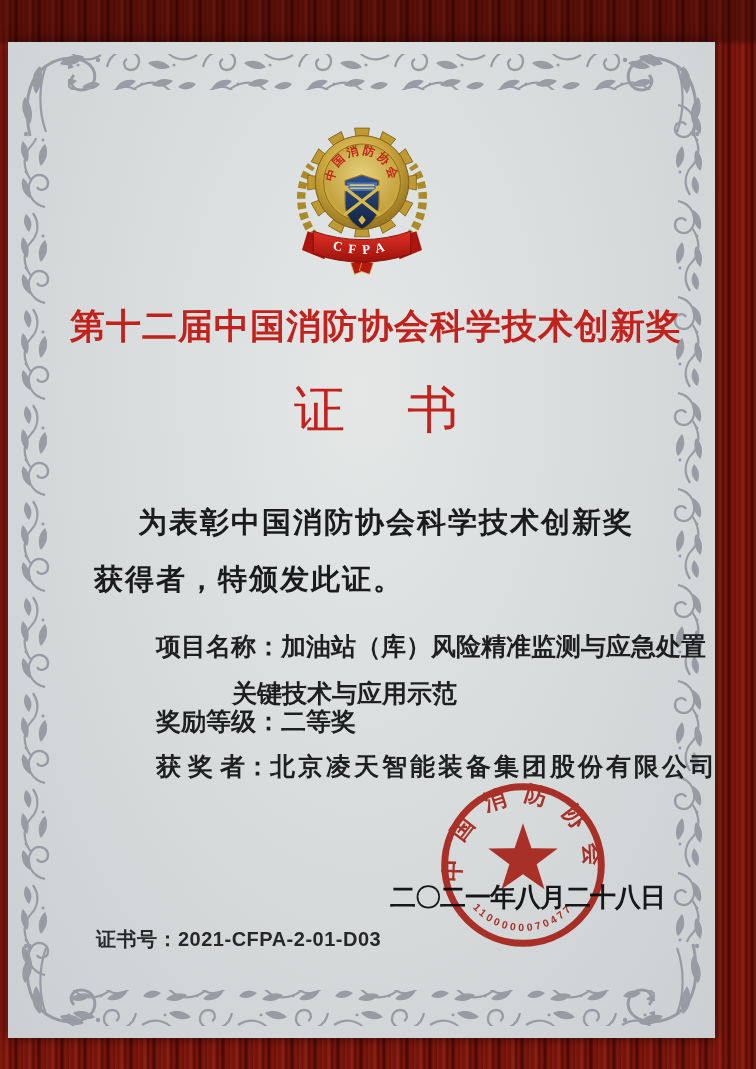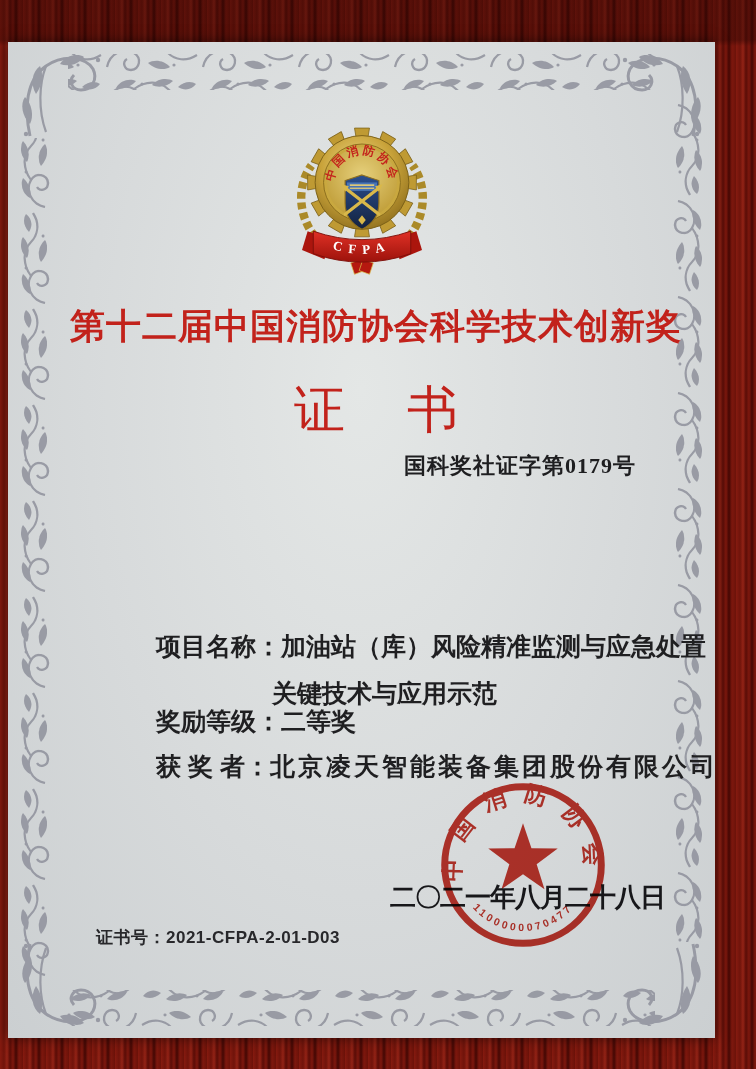--- a/index.html
+++ b/index.html
@@ -49,38 +49,38 @@
   }
   .citation .bl1 { text-indent:44px; white-space:nowrap; }
   .citation .bl2 { white-space:nowrap; }
 
   .field {
     position:absolute; left:148px;
     font-family:"Liberation Sans","DejaVu Sans",sans-serif;
     font-size:25px; font-weight:700; color:#1f1f21; white-space:nowrap;
   }
   .f-project { top:588px; }
-  .f-project .fline2 { margin-left:116px; margin-top:14px; }
+  .f-project .fline2 { margin-left:76px; margin-top:14px; }
   .f-grade { top:663px; }
   .f-winner { top:708px; }
   .f-winner .fval { letter-spacing:3px; }
 
   .date {
     position:absolute; left:382px; top:838px; z-index:2;
     font-size:26px; font-weight:900; color:#17171a;
     letter-spacing:-1px; white-space:nowrap;
   }
   .seal {
     position:absolute; left:428px; top:736px; z-index:3;
     mix-blend-mode:multiply; opacity:.92;
   }
   .serial {
     position:absolute; left:88px; top:884px;
     font-family:"Liberation Sans","DejaVu Sans",sans-serif;
-    font-size:17px; font-weight:700; color:#28282b; letter-spacing:.5px; white-space:nowrap;
+    font-size:20px; font-weight:700; color:#28282b; letter-spacing:.5px; white-space:nowrap;
   }
 </style>
 </head>
 <body>
 
 <div class="wood"></div>
 
 <div class="paper">
 
   <svg class="orn" width="707" height="996" viewBox="0 0 707 996">
@@ -198,22 +198,25 @@
       <path d="M92,146 L81,142 L77,154 L88,158 Z" fill="#b5180f" stroke="#d9b84a" stroke-width="0.8"></path>
       <path d="M28,112 Q80,130 132,112 L132,136 Q80,154 28,136 Z" fill="url(#rg)" stroke="#7d0f0a" stroke-width="1"></path>
       <text font-size="14" font-weight="bold" fill="#ffffff" letter-spacing="7" font-family="Liberation Serif, DejaVu Serif, serif">
         <textPath href="#rb" startOffset="50%" text-anchor="middle">CFPA</textPath>
       </text>
     </g>
   </svg>
 
   <div class="title">第十二届中国消防协会科学技术创新奖</div>
   <div class="doctype">证书</div>
-  <div class="regno">国科奖社证字第0179号</div>
-
+
+  <div class="citation">
+    <div class="bl1">为表彰中国消防协会科学技术创新奖</div>
+    <div class="bl2">获得者，特颁发此证。</div>
+  </div>
 
   <div class="field f-project">
     <span class="flabel">项目名称：</span><span class="fval">加油站（库）风险精准监测与应急处置</span>
     <div class="fline2">关键技术与应用示范</div>
   </div>
 
   <div class="field f-winner">
     <span class="flabel">获 奖 者：</span><span class="fval">北京凌天智能装备集团股份有限公司</span>
   </div>
 

